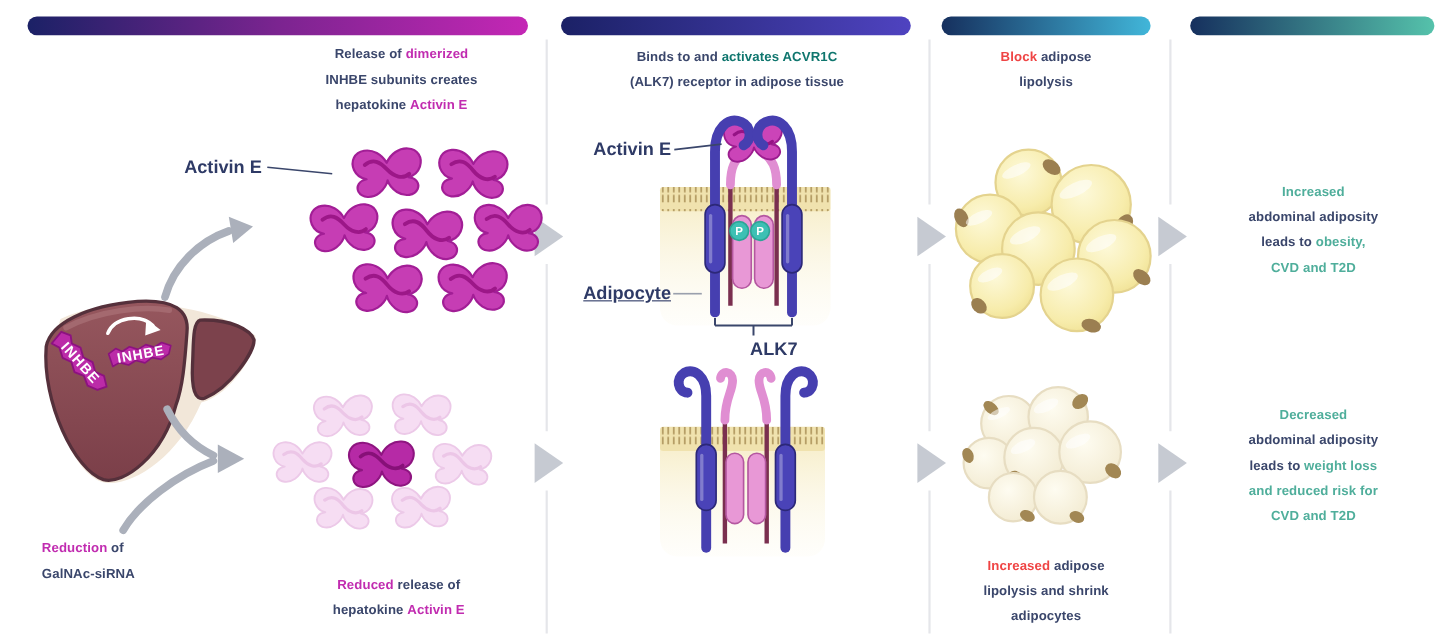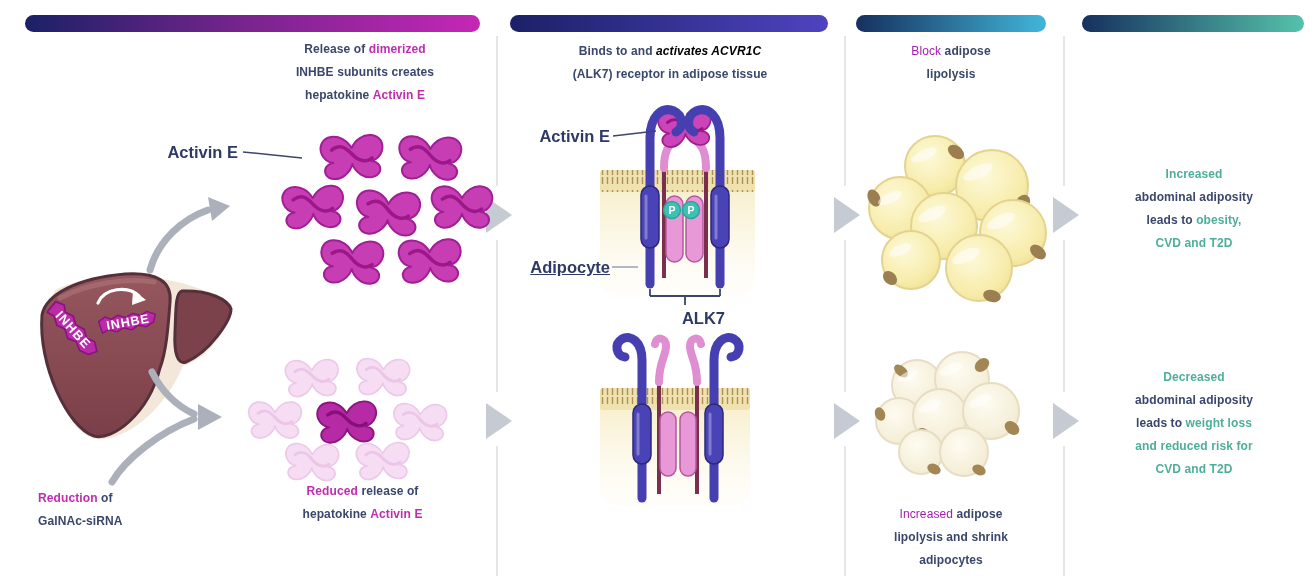--- a/index.html
+++ b/index.html
@@ -7,22 +7,22 @@
          font-family:"Liberation Sans",sans-serif;}
   .gbar{position:absolute;top:15px;height:17px;border-radius:9px;}
   #bar1{left:25px;width:455px;background:linear-gradient(90deg,#1b2166,#7b2490,#c427b5);}
   #bar2{left:510px;width:318px;background:linear-gradient(90deg,#1b2166,#4f43c0);}
   #bar3{left:856px;width:190px;background:linear-gradient(90deg,#16305e,#41b6d9);}
   #bar4{left:1082px;width:222px;background:linear-gradient(90deg,#16305e,#55c2ab);}
   .txt{position:absolute;font-size:12px;line-height:23px;font-weight:600;color:#3a466b;
        text-align:center;letter-spacing:.1px;}
   .left{text-align:left;}
   .am{color:#c12cb0;font-weight:700;}   
-  .ap{color:#000000;font-weight:700;font-style:italic;}   
-  .ac{color:#a21caf;font-weight:400;}   
+  .ap{color:#0f766e;font-weight:700;}   
+  .ac{color:#ef4444;font-weight:700;}   
   .at{color:#4fae9b;font-weight:700;}   
   .lbl{position:absolute;font-size:16.5px;line-height:18px;font-weight:700;color:#2e3a66;}
   svg#art{position:absolute;left:0;top:0;}
 </style>
 </head>
 <body>
 
 <div id="stage">
 
   <div class="gbar" id="bar1"></div>
@@ -274,21 +274,21 @@
     <div><span>lipolysis</span></div>
   </div>
 
   <div class="lbl" style="left:150px;top:143px;width:88px;text-align:right;">Activin E</div>
 
   <div class="txt left" style="left:38px;top:487px;width:210px;">
     <div><span class="am">Reduction</span><span> of</span></div>
     <div><span>GalNAc-siRNA</span></div>
   </div>
 
-  <div class="txt" style="left:245px;top:480px;width:235px;">
+  <div class="txt" style="left:245px;top:520px;width:235px;">
     <div><span class="am">Reduced</span><span> release of</span></div>
     <div><span>hepatokine </span><span class="am">Activin E</span></div>
   </div>
 
   <div class="lbl" style="left:524px;top:127px;width:86px;text-align:right;">Activin E</div>
   <div class="lbl" style="left:520px;top:258px;width:90px;text-align:right;text-decoration:underline;">Adipocyte</div>
   <div class="lbl" style="left:645px;top:309px;width:80px;text-align:right;">ALK7</div>
 
 
   <div class="txt" style="left:840px;top:503px;width:222px;">

